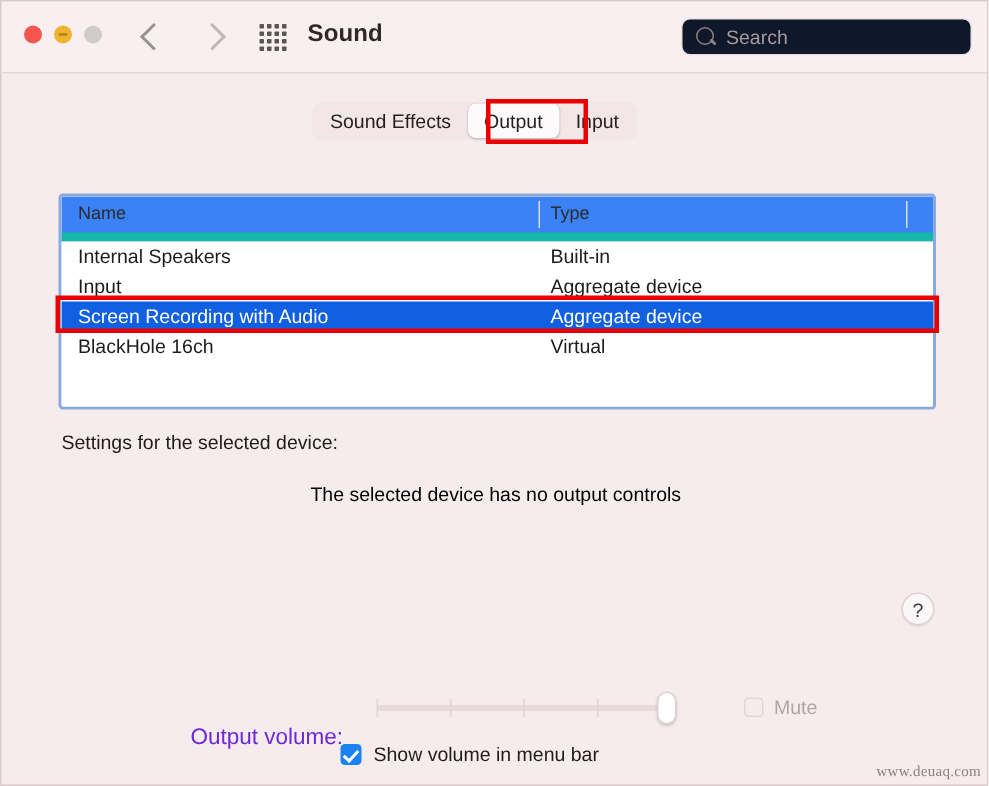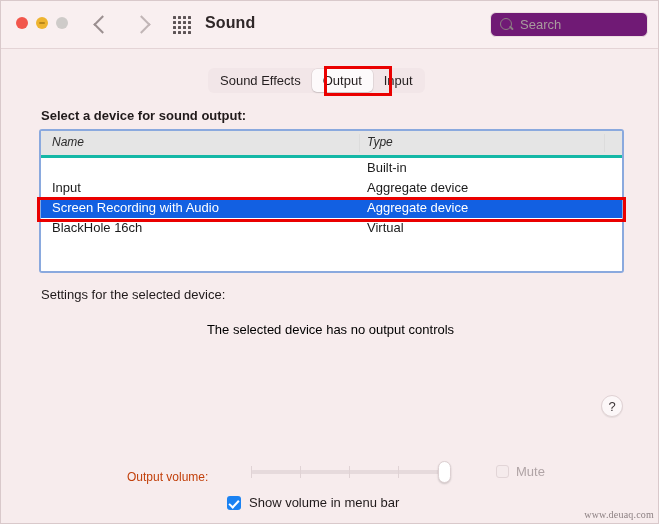--- a/index.html
+++ b/index.html
@@ -93,22 +93,22 @@
     left: 204px; top: 13px;
     font-size: 16px;
     font-weight: bold;
     color: #2f2728;
     letter-spacing: .1px;
   }
 
   #search-field {
     position: absolute;
     right: 12px; top: 11px;
-    width: 158px; height: 25px;
-    background: #701a75;
+    width: 194px; height: 25px;
+    background: #0f172a;
     border: 1px solid #ece0e1;
     border-radius: 6px;
     box-sizing: border-box;
   }
   #search-field .mag {
     position: absolute;
     left: 9px; top: 5px;
     width: 10px; height: 10px;
     border: 1.6px solid #8c8082;
     border-radius: 50%;
@@ -180,23 +180,22 @@
     width: 585px; height: 144px;
     border: 2px solid #8aa9de;
     border-radius: 3px;
     box-sizing: border-box;
     background: #ffffff;
     overflow: hidden;
   }
   #table-header {
     position: relative;
     height: 24px;
-    background: #e5e5e5;
-    border-bottom: 3px solid #14b8a6;
-    font-style: italic;
+    background: #3b82f6;
+    border-bottom: 6px solid #14b8a6;
   }
   #table-header .hcell {
     position: absolute;
     top: 4px;
     font-size: 12px;
     color: #2b2b2b;
   }
   #table-header .hcell.name { left: 11px; }
   #table-header .hcell.type { left: 326px; }
   .col-divider {
@@ -279,23 +278,23 @@
     align-items: center;
     justify-content: center;
     font-size: 13px;
     color: #3d3638;
     box-sizing: border-box;
   }
 
   
   #volume-label {
     position: absolute;
-    left: 126px; top: 469px;
-    font-size: 12px;
-    color: #c2410c;
+    left: 126px; top: 482px;
+    font-size: 15px;
+    color: #6d28d9;
   }
 
   .spk {
     position: absolute;
     width: 0; height: 0;
   }
   #spk-low  { left: 226px; top: 462px; }
   #spk-high { left: 457px; top: 461px; }
 
   #slider-track {
@@ -420,31 +419,31 @@
     </div>
   </div>
 
   <div id="tabs">
     <div class="tab">Sound Effects</div>
     <div class="tab selected">Output</div>
     <div class="tab">Input</div>
   </div>
   <div id="tab-highlight"></div>
 
-  <div id="select-label">Select a device for sound output:</div>
 
   <div id="device-table-ring">
     <div id="table-header">
       <span class="hcell name">Name</span>
       <span class="hcell type">Type</span>
       <span class="col-divider d1"></span>
       <span class="col-divider d2"></span>
     </div>
     <div id="table-body">
       <div class="trow">
+        <span class="cname">Internal Speakers</span>
         <span class="ctype">Built-in</span>
       </div>
       <div class="trow">
         <span class="cname">Input</span>
         <span class="ctype">Aggregate device</span>
       </div>
       <div class="trow selected">
         <span class="cname">Screen Recording with Audio</span>
         <span class="ctype">Aggregate device</span>
       </div>

